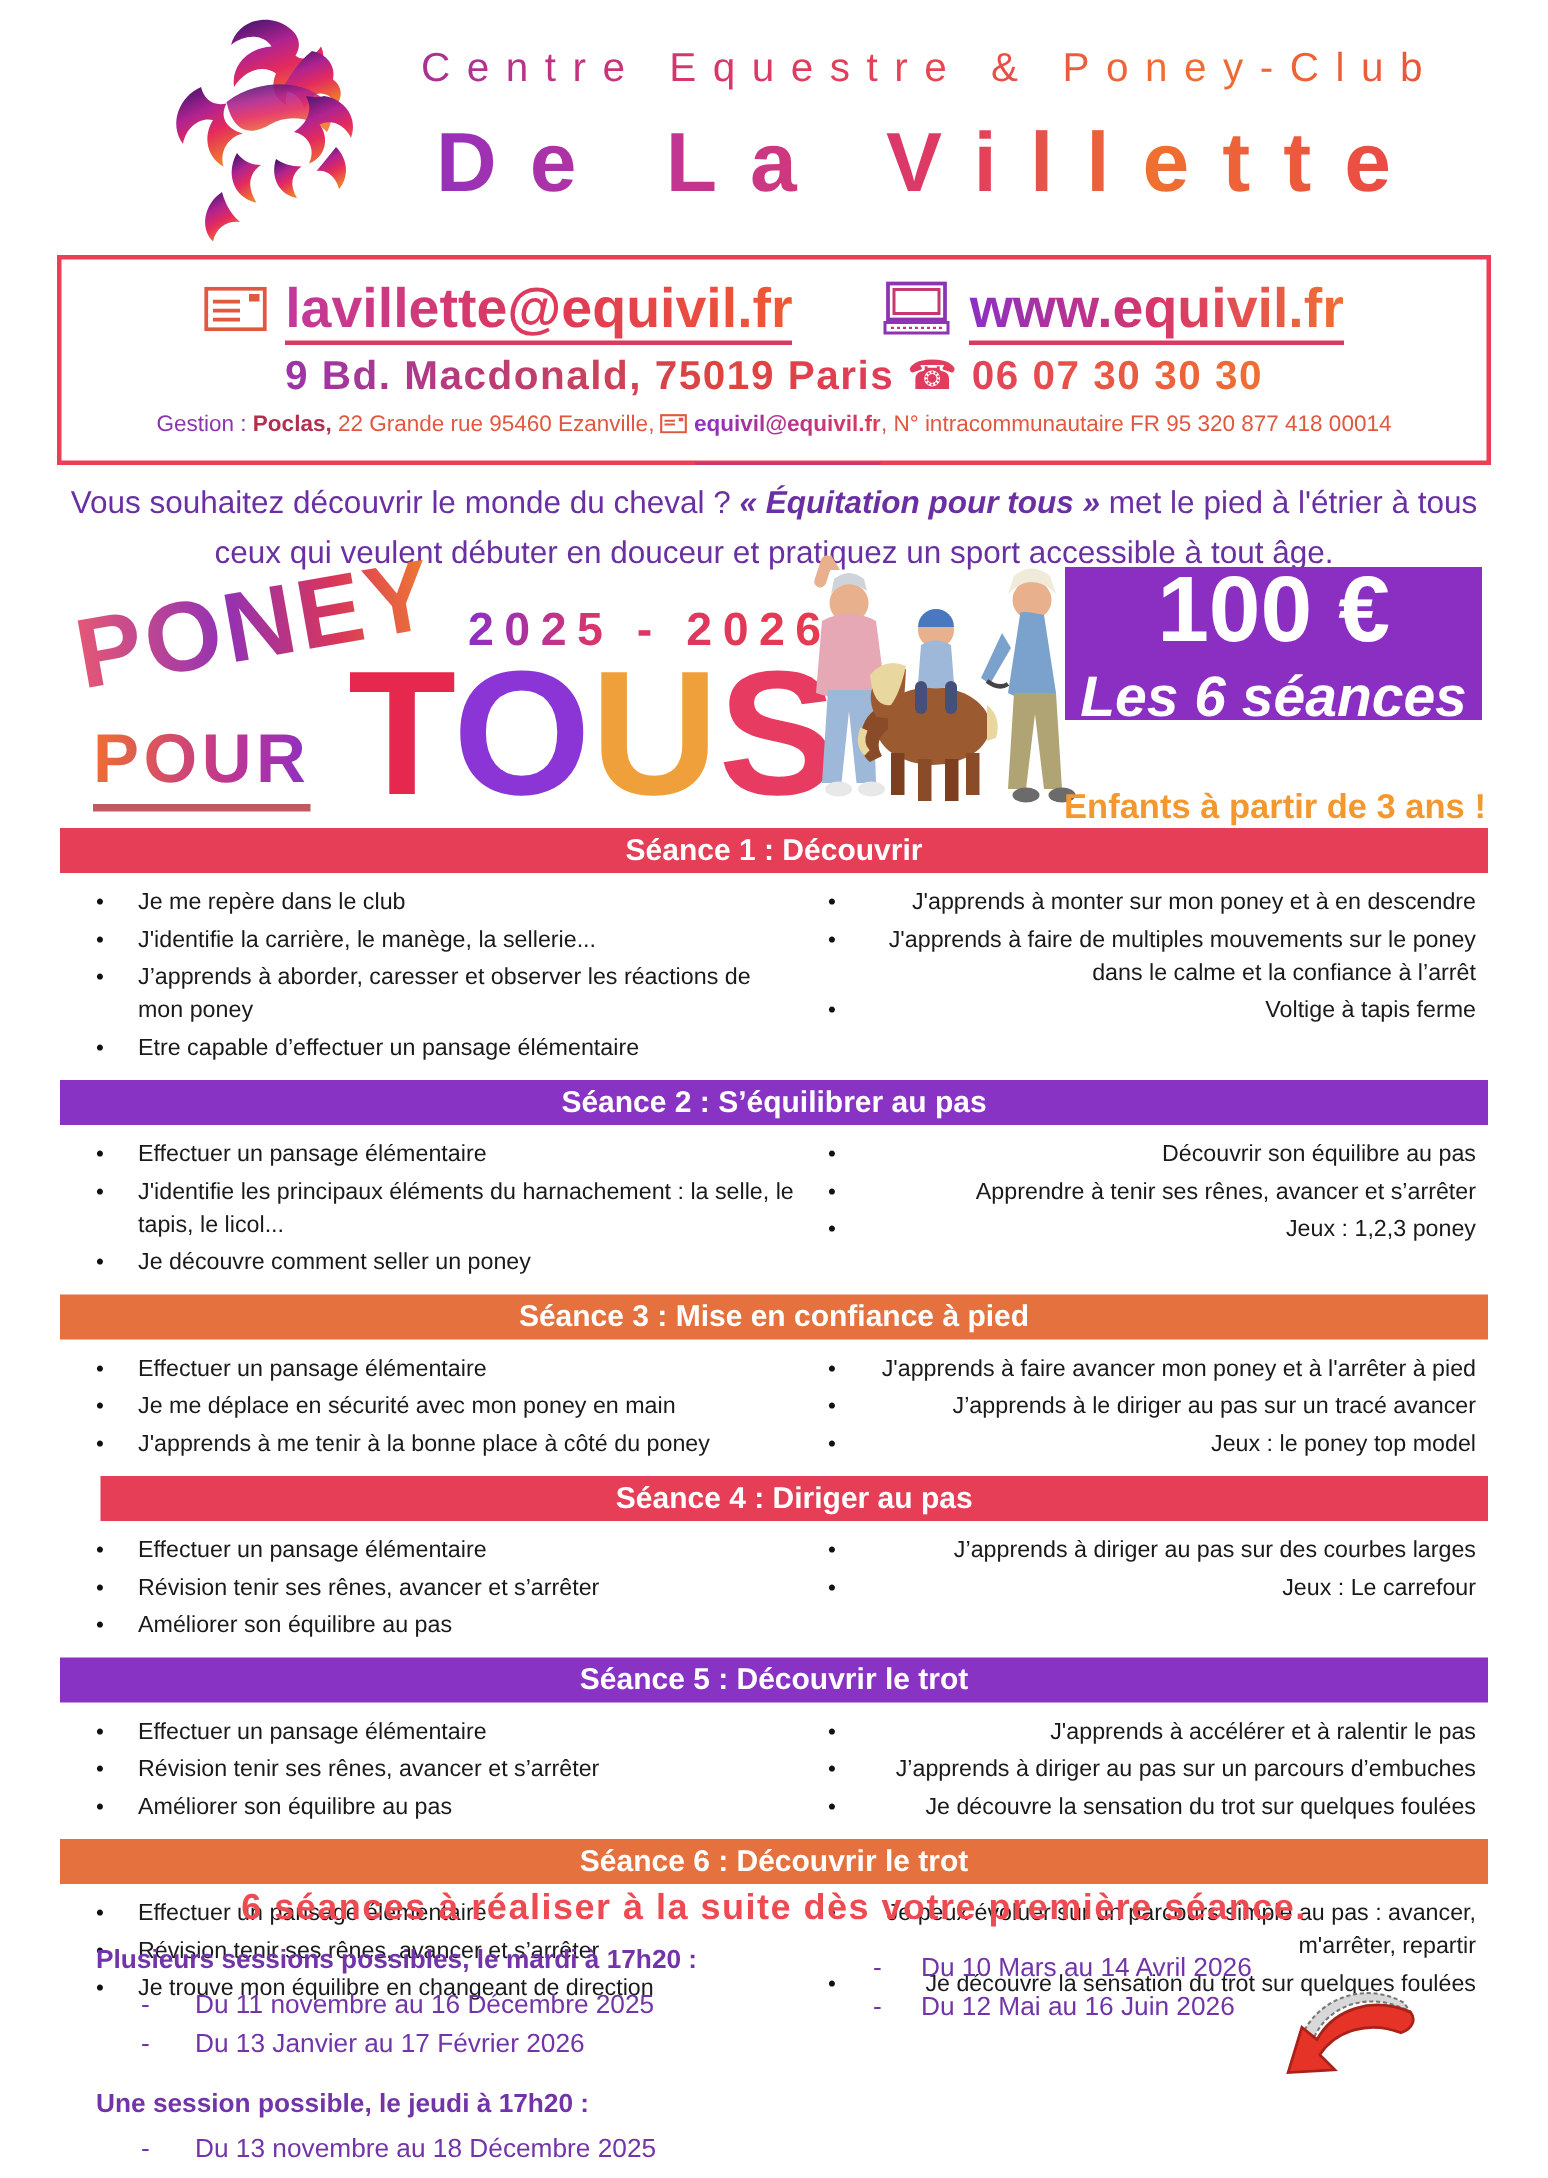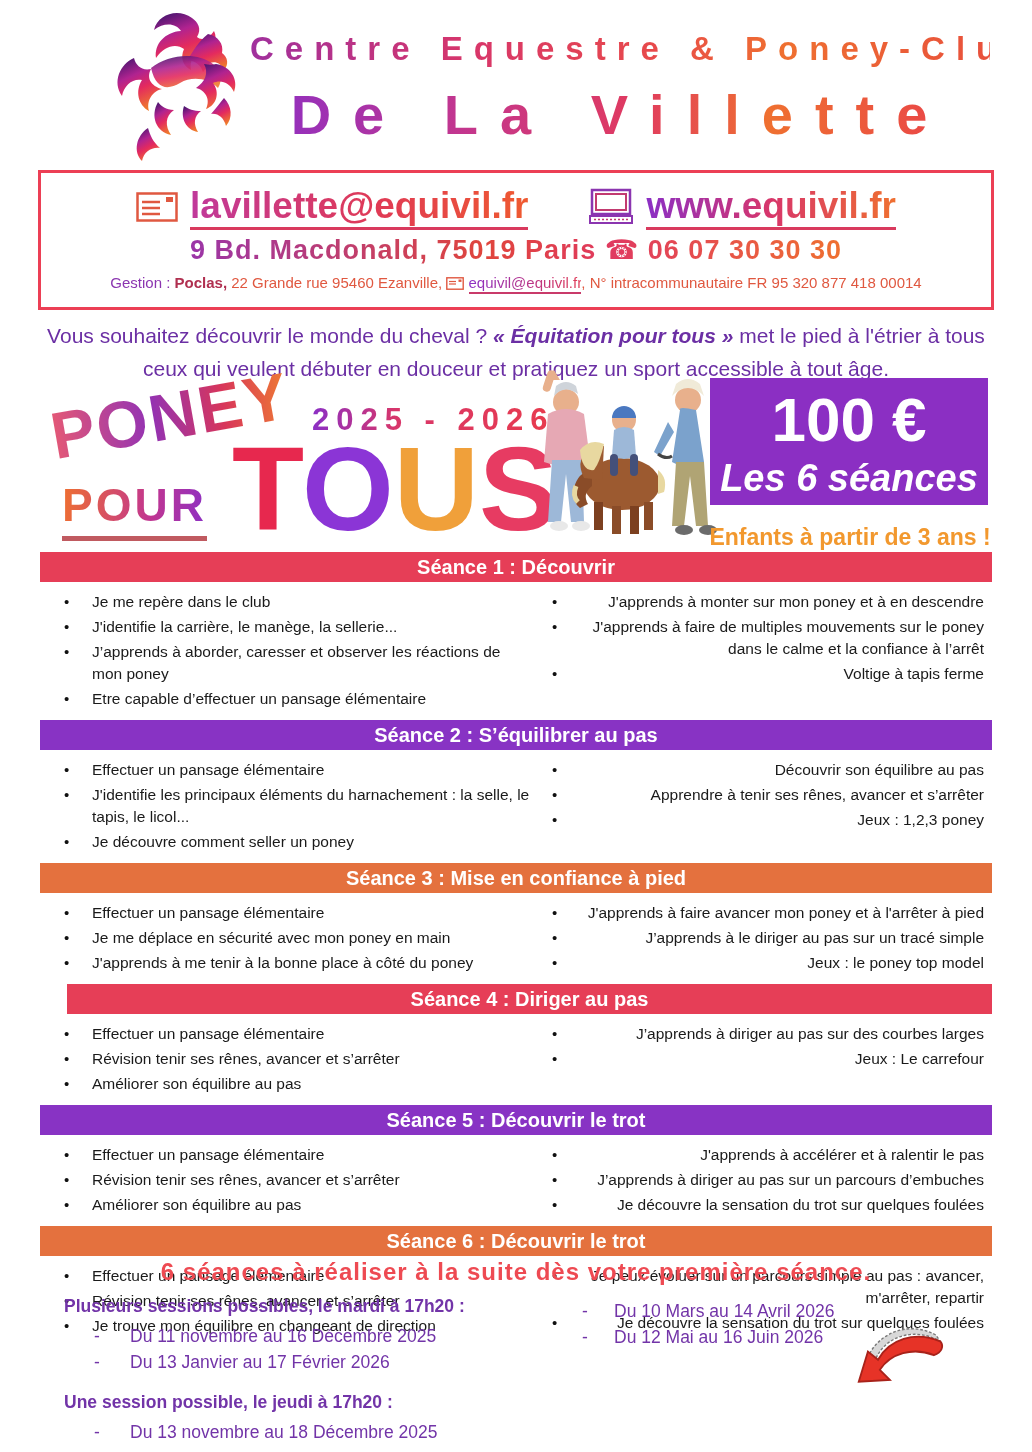--- a/index.html
+++ b/index.html
@@ -6,21 +6,21 @@
   html,body { background:#ffffff; }
   .page {
     position:relative; width:1032px; height:1452px; margin:0 auto;
     background:#ffffff; overflow:hidden;
     font-family:"Liberation Sans", sans-serif;
   }
   
   .logo { position:absolute; left:95px; top:6px; width:172px; height:160px; }
   .titles { position:absolute; left:250px; top:30px; width:740px; text-align:center; }
   .club-line1 {
-    font-size:33px; font-weight:bold; letter-spacing:11px; white-space:nowrap;
+    font-size:27px; font-weight:normal; letter-spacing:11px; white-space:nowrap;
     background:linear-gradient(90deg,#a0309d,#d8366a 30%,#e84a4a 55%,#ef7030 72%,#e8503c);
     -webkit-background-clip:text; background-clip:text; color:transparent;
   }
   .club-line2 {
     margin-top:14px; font-size:56px; font-weight:bold; letter-spacing:22px; white-space:nowrap;
     background:linear-gradient(90deg,#8b2fc5,#c2368f 28%,#e03a60 52%,#ef7030 70%,#e83b4d);
     -webkit-background-clip:text; background-clip:text; color:transparent;
   }
   
   .contact-box {
@@ -43,24 +43,24 @@
   .contact-row2 {
     font-size:27px; font-weight:bold; letter-spacing:1px;
     background:linear-gradient(90deg,#9a35a8,#e0453c 45%,#e03a60 65%,#ef7030);
     -webkit-background-clip:text; background-clip:text; color:transparent;
   }
   .contact-row2 .phone-glyph { font-weight:normal; }
   .contact-row3 { font-size:15px; color:#e05840; margin-top:4px; }
   .contact-row3 .gest-prefix { color:#8b35b0; }
   .contact-row3 .gest-name { color:#b03050; font-weight:bold; }
   .contact-row3 .gest-email {
-    font-weight:normal;
+    font-weight:bold;
     background:linear-gradient(90deg,#8b2fc5,#e03a55);
     -webkit-background-clip:text; background-clip:text; color:transparent;
-    border-bottom:2px solid #c93a6a; padding-bottom:1px;
+    border-bottom:2px solid #c93a6a; padding-bottom:17px;
   }
   .mini-env { display:inline-block; vertical-align:-2px; }
   
   .intro {
     position:absolute; left:40px; top:320px; width:952px; text-align:center;
     font-size:21px; line-height:1.55; color:#6b2fa4; font-weight:500;
   }
   .intro .hl { font-weight:bold; font-style:italic; }
   
   .word-poney {
@@ -79,21 +79,21 @@
   }
   .season {
     position:absolute; left:312px; top:402px;
     font-size:31px; font-weight:bold; letter-spacing:7px;
     background:linear-gradient(90deg,#8b2fc5,#d8366a 35%,#e83b4d);
     -webkit-background-clip:text; background-clip:text; color:transparent;
   }
   .word-tous { position:absolute; left:232px; top:430px; font-size:118px; font-weight:bold; letter-spacing:0px; line-height:1; }
   .photo { position:absolute; left:518px; top:366px; width:212px; height:182px; }
   .price-box {
-    position:absolute; left:710px; top:378px; width:278px; height:127px;
+    position:absolute; left:710px; top:378px; width:278px; height:102px;
     background:#8b2fc3; color:#fff; text-align:center;
     display:flex; flex-direction:column; justify-content:center; gap:2px;
   }
   .price-main { font-size:62px; font-weight:bold; }
   .price-sub { font-size:38px; font-weight:bold; font-style:italic; }
   .age-note {
     position:absolute; left:701px; top:524px; width:298px; text-align:center;
     font-size:23px; font-weight:bold; color:#f2982e;
   }
   
@@ -311,21 +311,21 @@
       <section>
         <div class="seance-bar" style="background: rgb(228, 113, 62);">Séance 3 : Mise en confiance à pied</div>
         <div class="seance-cols">
           <ul class="left">
             <li>Effectuer un pansage élémentaire</li>
             <li>Je me déplace en sécurité avec mon poney en main</li>
             <li>J'apprends à me tenir à la bonne place à côté du poney</li>
           </ul>
           <ul class="right">
             <li>J'apprends à faire avancer mon poney et à l'arrêter à pied</li>
-            <li>J’apprends à le diriger au pas sur un tracé simple</li>
+            <li>J’apprends à le diriger au pas sur un tracé avancer</li>
             <li>Jeux : le poney top model</li>
           </ul>
         </div>
       </section>
       <section>
         <div class="seance-bar" style="background: rgb(230, 62, 87); margin-left: 27px;">Séance 4 : Diriger au pas</div>
         <div class="seance-cols">
           <ul class="left">
             <li>Effectuer un pansage élémentaire</li>
             <li>Révision tenir ses rênes, avancer et s’arrêter</li>

